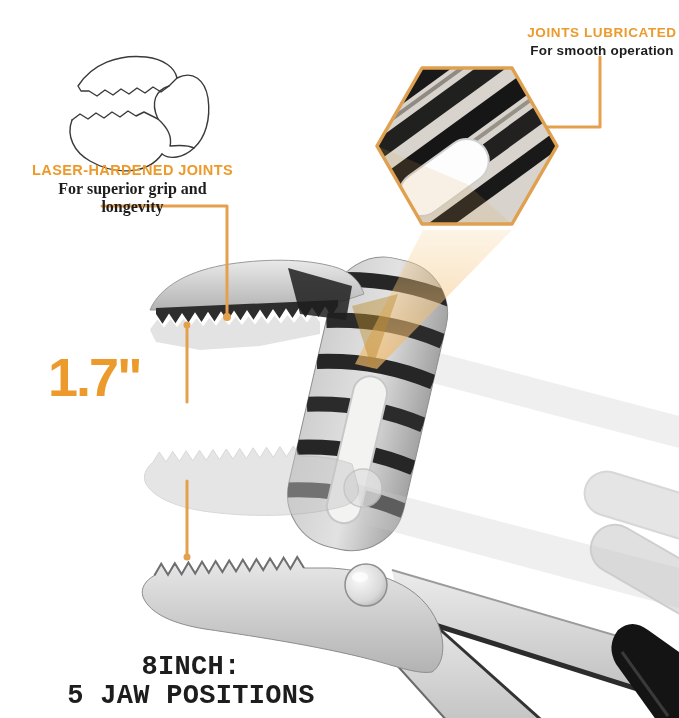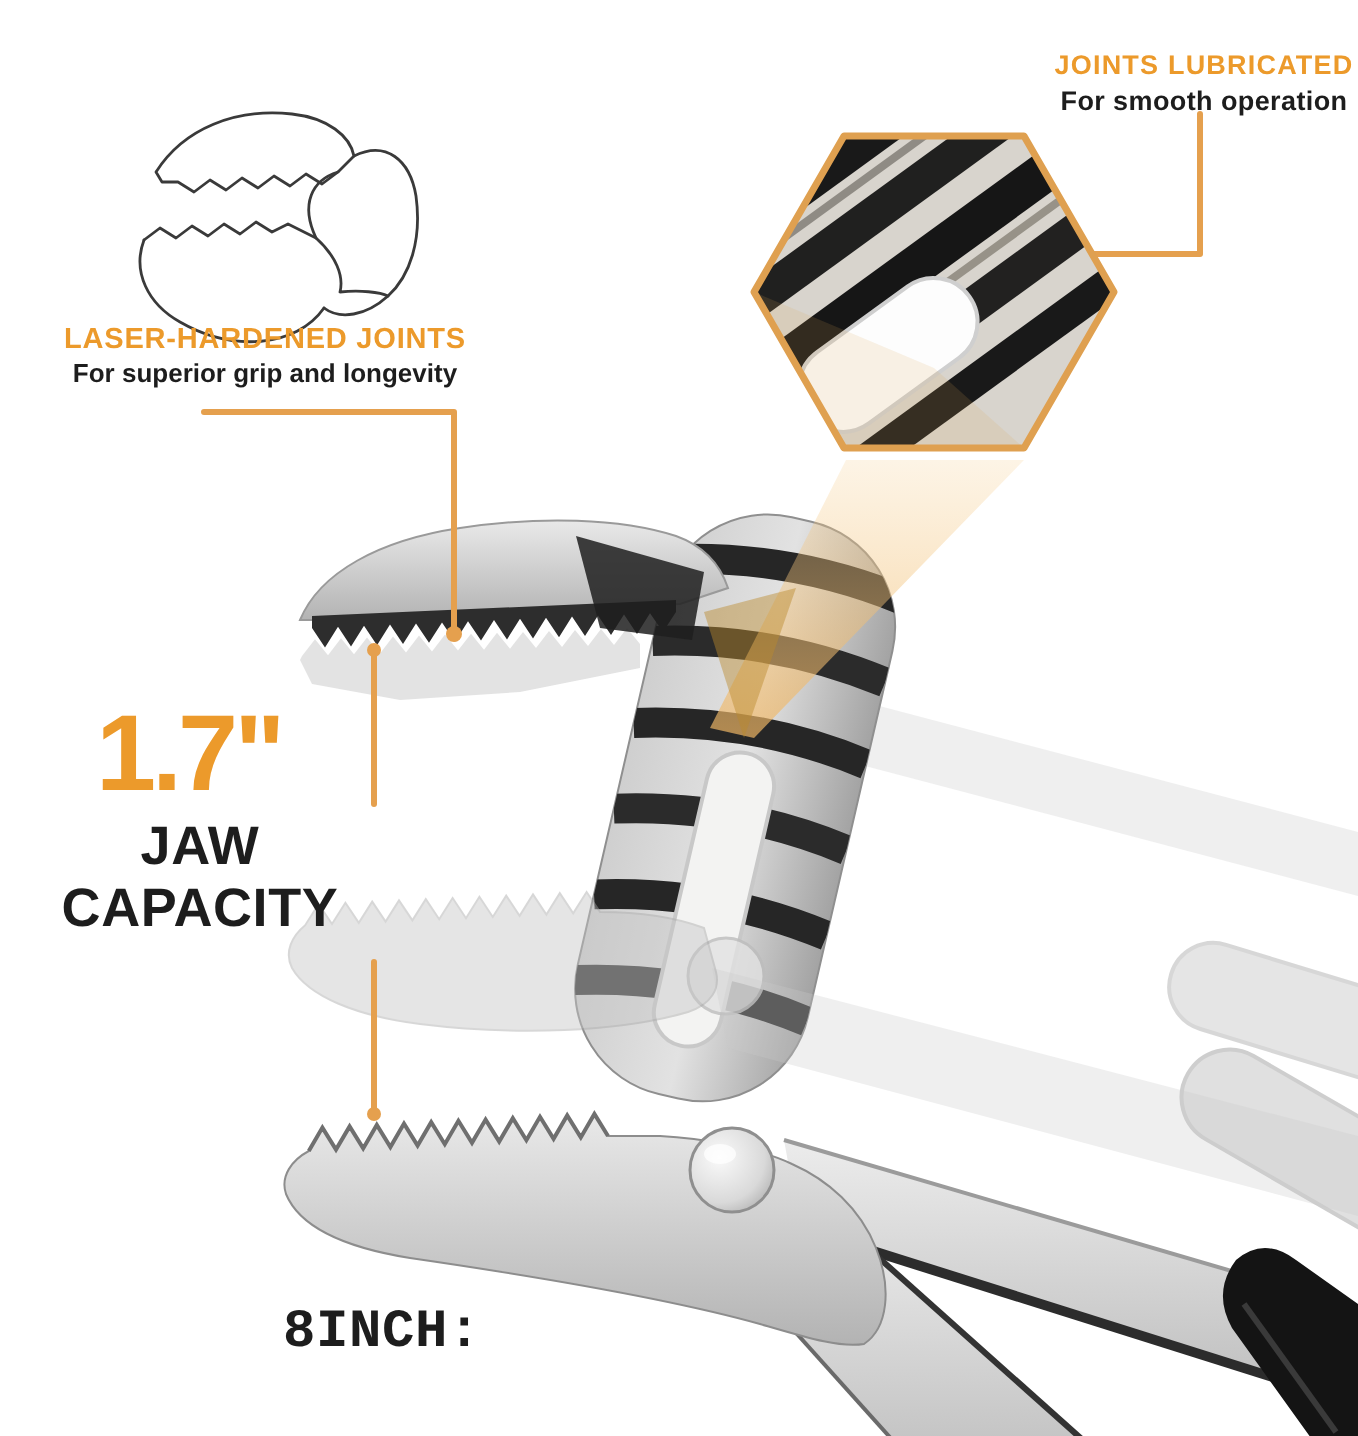--- a/index.html
+++ b/index.html
@@ -8,21 +8,21 @@
   #art{position:absolute;left:0;top:0;width:679px;height:718px;}
   .label{position:absolute;line-height:1.15;}
   .orange{color:var(--accent);}
   .ink{color:var(--ink);}
   .ctr{text-align:center;}
   #joints-block{left:511px;top:1px;width:182px;}
   #joints-title{font-size:13.5px;font-weight:800;letter-spacing:.6px;}
   #joints-sub{font-size:13.5px;font-weight:700;letter-spacing:.2px;margin-top:2px;}
   #teeth-block{left:30px;top:138px;width:205px;}
   #teeth-title{font-size:14.5px;font-weight:800;letter-spacing:.4px;}
-  #teeth-sub{font-size:13px;font-weight:700;margin-top:1px;}
+  #teeth-sub{font-size:16px;font-weight:700;margin-top:1px;font-family:Liberation Serif, serif;}
   #cap-value{left:48px;top:322px;width:120px;font-size:54px;font-weight:800;letter-spacing:-2px;}
   #cap-label{left:0px;top:384px;width:200px;font-size:27px;font-weight:800;letter-spacing:.3px;}
   #size-block{left:61px;top:629px;width:260px;font-size:27px;font-weight:800;letter-spacing:.3px;line-height:29px;font-family:Liberation Mono, monospace;}
 </style>
 </head>
 <body>
 
 <div id="stage">
 
   <svg id="art" viewBox="0 0 679 718" xmlns="http://www.w3.org/2000/svg">
@@ -157,19 +157,19 @@
     <div id="joints-title" class="orange">JOINTS LUBRICATED</div>
     <div id="joints-sub" class="ink">For smooth operation</div>
   </div>
 
   <div class="label ctr" id="teeth-block">
     <div id="teeth-title" class="orange">LASER-HARDENED JOINTS</div>
     <div id="teeth-sub" class="ink">For superior grip and longevity</div>
   </div>
 
   <div class="label orange" id="cap-value">1.7"</div>
-  <div class="label ink ctr" id="cap-label">JAW CAPACITY</div>
 
   <div class="label ink ctr" id="size-block">
     <div>8INCH:</div>
+    <div>5 JAW POSITIONS</div>
   </div>
 
 </div>
 
 </body></html>

